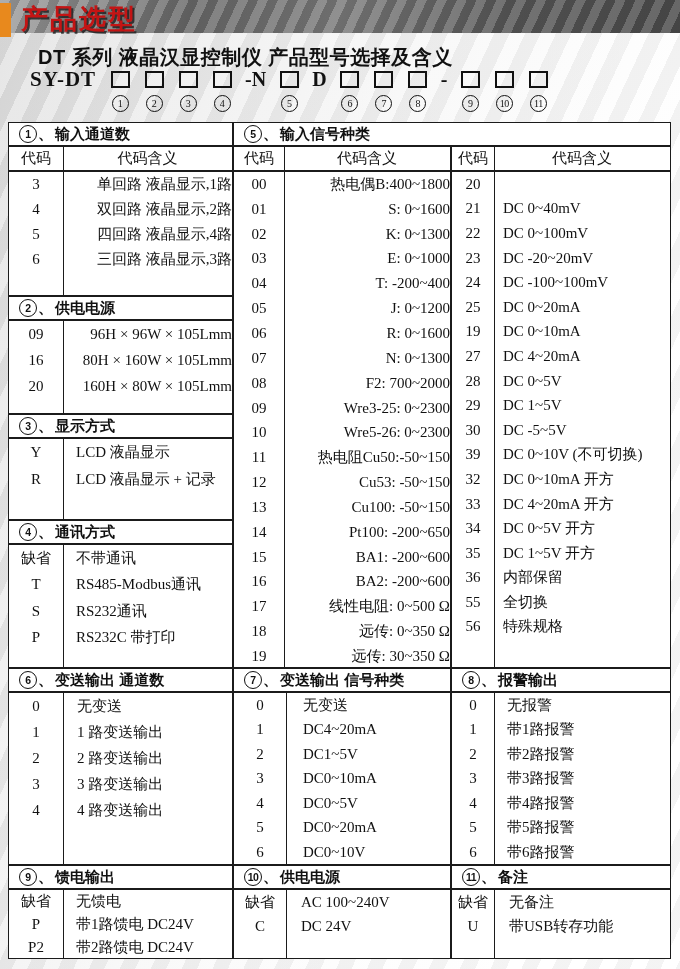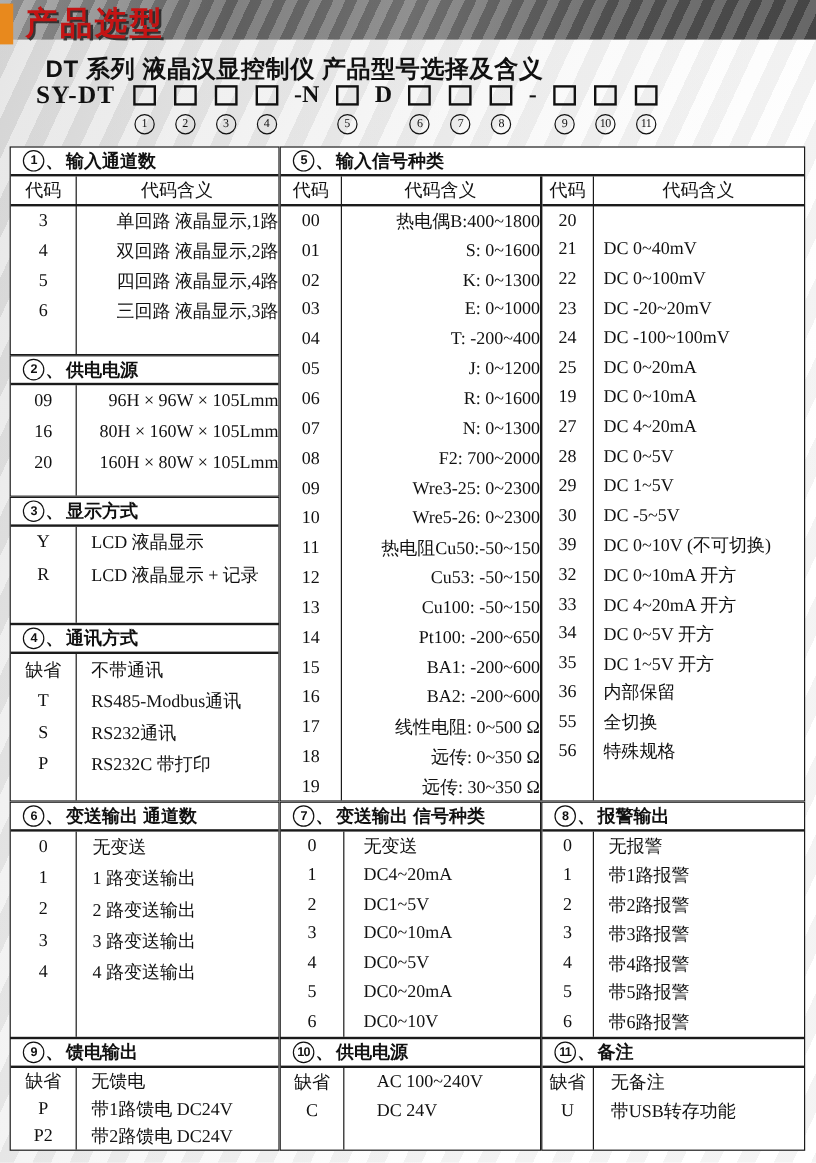--- a/index.html
+++ b/index.html
@@ -70,21 +70,21 @@
   .half-l{width:218px;border-right:2px solid #1b1b1b;}
   .half-r{flex:1;}
   .half-l .row{height:24.85px}.half-r .row{height:24.6px}
   
   .s3 .meaning,.s4 .meaning{padding-left:13px}
   .half-r .meaning{padding-left:9px}
   .s6 .meaning{padding-left:14px}
   .s7 .meaning{padding-left:17px}
   .s8 .meaning{padding-left:13px}
   .s9 .meaning{padding-left:13px}
-  .s10 .meaning{padding-left:28px}
+  .s10 .meaning{padding-left:15px}
   .s11 .meaning{padding-left:15px}
 </style>
 </head>
 <body>
 
 <div class="page">
 
   <div class="banner">
     <div class="banner-title" style="color: rgb(196, 20, 20);">产品选型</div>
   </div>

